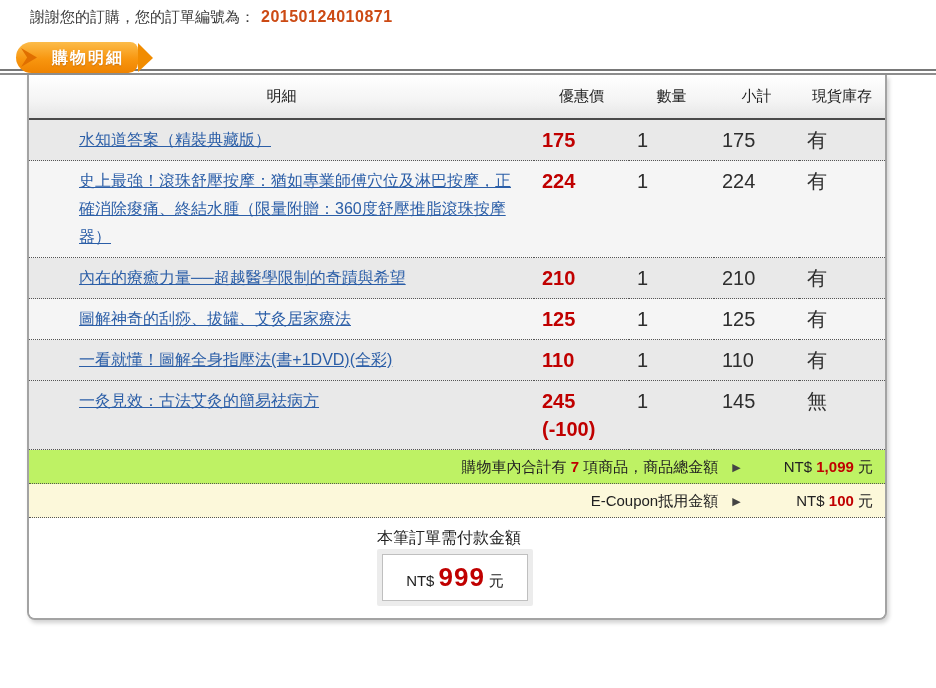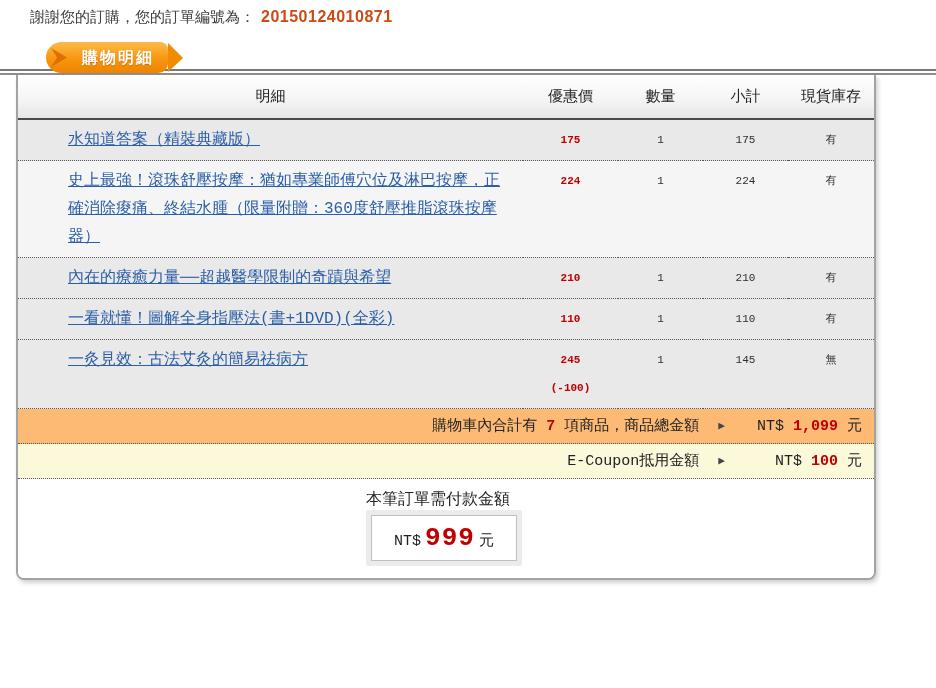--- a/index.html
+++ b/index.html
@@ -14,70 +14,69 @@
   .top-note { padding:8px 0 0 30px; font-size:15px; color:#3a3a3a; }
   .order-no { color:#cc4a14; font-weight:bold; font-size:16px; margin-left:6px; letter-spacing:.5px; }
 
   
   .tabbar { position:relative; height:32px; margin-top:16px; }
   .tabbar-rule {
     position:absolute; left:0; right:0; bottom:0; height:6px;
     border-top:2px solid #787878; border-bottom:2px solid #8d8d8d; background:#fff;
   }
   .tab {
-    position:absolute; left:46px; bottom:2px; z-index:3;
+    position:absolute; left:16px; bottom:2px; z-index:3;
     height:31px; line-height:31px; padding:0 14px 0 36px;
     background:linear-gradient(180deg,#fcbc4a 0%,#f8960f 55%,#ef8300 100%);
     border-radius:16px 8px 10px 16px;
     color:#fff; font-weight:bold; font-size:16px; letter-spacing:2px;
     text-shadow:0 1px 1px rgba(160,80,0,.5);
   }
   .tab::after {
     content:""; position:absolute; right:-15px; top:1px;
     border-top:15px solid transparent; border-bottom:14px solid transparent;
     border-left:15px solid #f18c00;
   }
   .tab-chevron {
     position:absolute; left:5px; top:6px; width:16px; height:19px;
     background:#e06f00; clip-path:polygon(0 0,100% 50%,0 100%,38% 50%);
   }
 
   
   .panel {
-    margin:0 46px 0 16px; width:860px;
+    margin:0 46px 0 27px; width:860px;
     border-left:2px solid #a3a3a3; border-right:2px solid #a3a3a3; border-bottom:2px solid #a3a3a3;
     border-radius:0 0 8px 8px; background:#fff;
     box-shadow:2px 3px 4px rgba(0,0,0,.18);
     overflow:hidden;
-    font-family:Liberation Mono, monospace;
   }
 
   table.cart { width:100%; border-collapse:collapse; table-layout:fixed; }
   col.c-item{width:505px;} col.c-price{width:95px;} col.c-qty{width:85px;} col.c-sub{width:85px;} col.c-stock{width:86px;}
   thead th {
     height:44px; font-weight:normal; font-size:15px; color:#222; text-align:center;
     background:linear-gradient(180deg,#ffffff 0%,#f4f4f4 60%,#e6e6e6 100%);
     border-bottom:2px solid #4a4a4a;
   }
   tbody td { vertical-align:top; padding:6px 8px; border-bottom:1px dotted #555; }
   tbody tr:first-child td { border-top:1px dotted #555; }
   tbody tr.odd  td { background:#e9e9e9; }
   tbody tr.even td { background:#f5f5f5; }
   td.item { padding-left:50px; padding-right:14px; }
   td.item a { color:#2b5ea7; text-decoration:underline; font-size:16px; line-height:28px; cursor:pointer; }
-  td.price, td.qty, td.sub, td.stock { text-align:center; font-size:11px; line-height:28px; }
+  td.price, td.qty, td.sub, td.stock { font-size:20px; line-height:28px; }
   td.price { color:#c00000; font-weight:bold; }
   td.qty, td.sub, td.stock { color:#2e2e2e; }
   .discount { display:block; color:#c00000; font-weight:bold; }
 
   
   .sum {
     text-align:right; padding:7px 12px 6px 0; font-size:15px; color:#222; line-height:20px;
   }
-  .sum1 { background:#fdba74; border-bottom:1px dotted #555; }
+  .sum1 { background:#bef264; border-bottom:1px dotted #555; }
   .sum2 { background:#fcf8da; border-bottom:1px dotted #555; }
   .sum3 { background:linear-gradient(180deg,#f9f0c8 0%,#fdfaec 70%,#ffffff 100%); }
   .red { color:#c00000; font-weight:bold; }
   .arrow { color:#444; font-size:11px; margin:0 10px 0 10px; vertical-align:1px; }
   .amt-group { display:inline-block; min-width:118px; text-align:right; }
 
   
   .pay-row {
     display:flex; justify-content:flex-end; align-items:center;
     padding:10px 4px 12px 0; background:#fff;flex-direction:column;
@@ -139,20 +138,27 @@
         <td class="sub">224</td>
         <td class="stock">有</td>
       </tr>
       <tr class="odd">
         <td class="item"><a>內在的療癒力量──超越醫學限制的奇蹟與希望</a></td>
         <td class="price">210</td>
         <td class="qty">1</td>
         <td class="sub">210</td>
         <td class="stock">有</td>
       </tr>
+      <tr class="even">
+        <td class="item"><a>圖解神奇的刮痧、拔罐、艾灸居家療法</a></td>
+        <td class="price">125</td>
+        <td class="qty">1</td>
+        <td class="sub">125</td>
+        <td class="stock">有</td>
+      </tr>
       <tr class="odd">
         <td class="item"><a>一看就懂！圖解全身指壓法(書+1DVD)(全彩)</a></td>
         <td class="price">110</td>
         <td class="qty">1</td>
         <td class="sub">110</td>
         <td class="stock">有</td>
       </tr>
       <tr class="odd" style="height:64px;">
         <td class="item"><a>一灸見效：古法艾灸的簡易祛病方</a></td>
         <td class="price">

